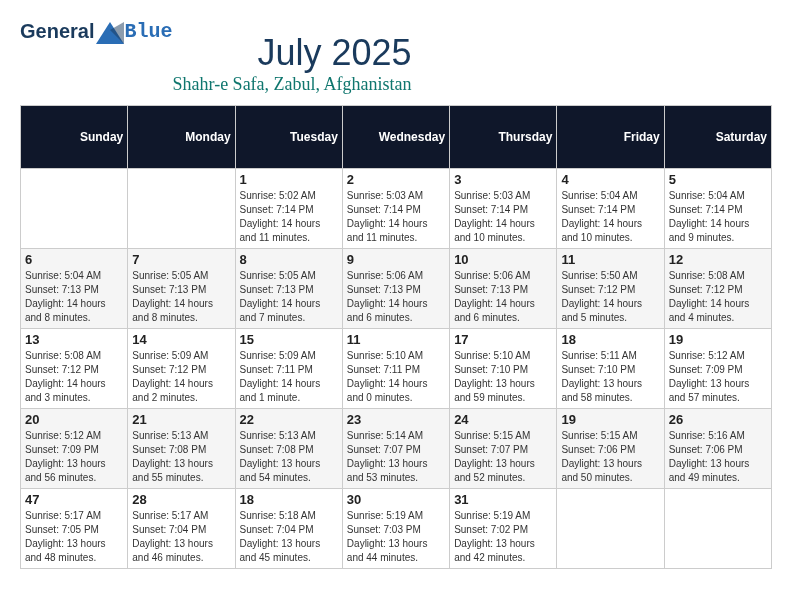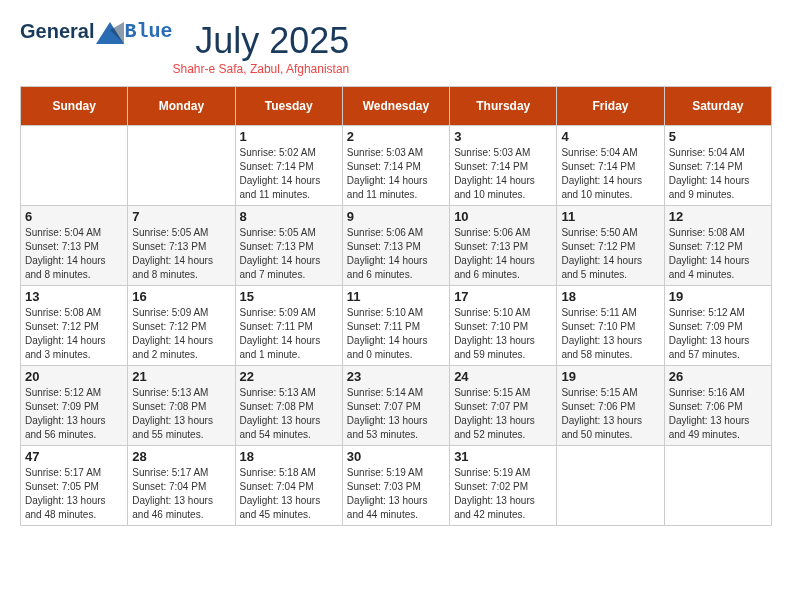--- a/index.html
+++ b/index.html
@@ -14,40 +14,42 @@
       display: flex;
       align-items: flex-start;
       margin-bottom: 10px;
     }
     .logo {
       display: flex;
       align-items: center;
     }
     .title-section {
       text-align: right;
+      margin-top: 12px;
     }
     .month-year {
       font-size: 36px;
       color: #1a3a5c;
       font-weight: normal;
     }
     .location {
-      font-size: 12px;
-      color: #ef4444;
+      font-size: 18px;
+      color: #0f766e;
+      font-family: Liberation Serif, serif;
     }
     table {
       width: 100%;
       border-collapse: collapse;
       font-size: 11px;
     }
     th {
-      background-color: #c2410c;
+      background-color: #0f172a;
       color: white;
-      text-align: center;
-      padding: 12px 4px;
+      text-align: right;
+      padding: 24px 4px;
       font-size: 12px;
       border: 1px solid #ccc;
     }
     td {
       border: 1px solid #ccc;
       vertical-align: top;
       padding: 3px 4px;
       height: 80px;
       width: calc(100% / 7);
     }
@@ -215,21 +217,21 @@
       <tr>
         <td>
           <span class="day-number">13</span>
         <div class="day-info">
           <span>Sunrise: 5:08 AM</span><br>
           <span>Sunset: 7:12 PM</span><br>
           <span>Daylight: 14 hours and 3 minutes.</span>
         </div>
         </td>
         <td>
-          <span class="day-number">16</span>
+          <span class="day-number">14</span>
         <div class="day-info">
           <span>Sunrise: 5:09 AM</span><br>
           <span>Sunset: 7:12 PM</span><br>
           <span>Daylight: 14 hours and 2 minutes.</span>
         </div>
         </td>
         <td>
           <span class="day-number">15</span>
         <div class="day-info">
           <span>Sunrise: 5:09 AM</span><br>

